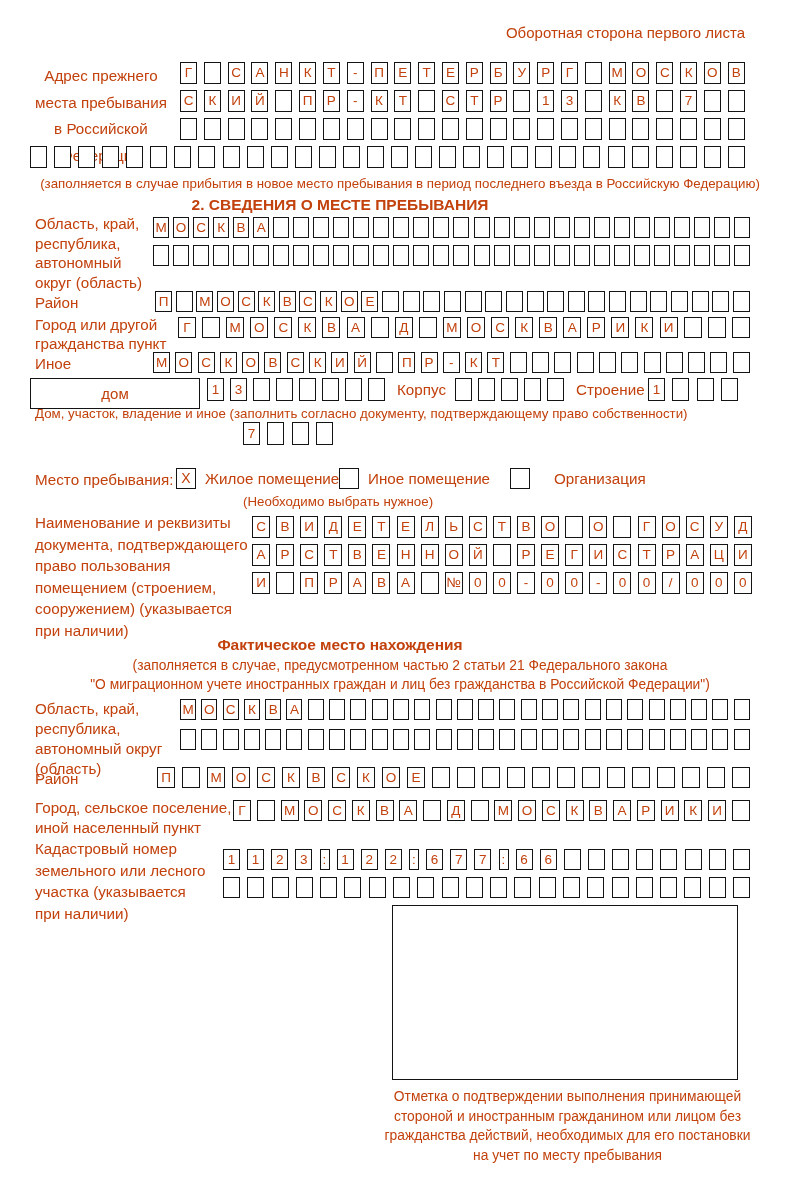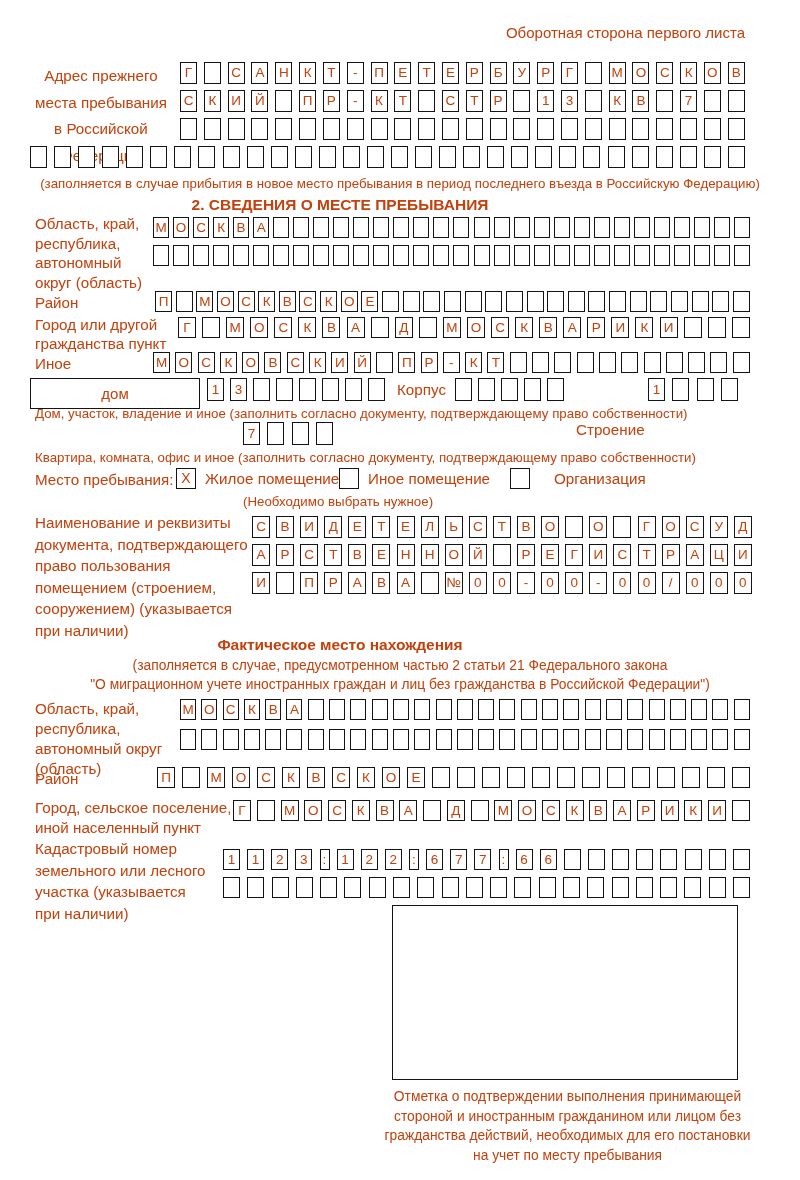--- a/index.html
+++ b/index.html
@@ -332,36 +332,35 @@
       <span class="cell"></span>
     </div>
   <div class="lbl" style="left:397px;top:380px;">Корпус</div>
   <div class="row" style="left:455px;top:378px;width:109px;--cw:17px;--ch:23px;">
       <span class="cell"></span>
       <span class="cell"></span>
       <span class="cell"></span>
       <span class="cell"></span>
       <span class="cell"></span>
     </div>
-  <div class="lbl" style="left:576px;top:380px;margin-top:40px;">Строение</div>
+  <div class="lbl" style="left:576px;top:380px;">Строение</div>
   <div class="row" style="left:648px;top:378px;width:90px;--cw:17px;--ch:23px;">
       <span class="cell">1</span>
       <span class="cell"></span>
       <span class="cell"></span>
       <span class="cell"></span>
     </div>
   <div class="cap" style="left:35px;top:406px;">Дом, участок, владение и иное (заполнить согласно документу, подтверждающему право собственности)</div>
 
   <div class="row" style="left:243px;top:422px;width:90px;--cw:17px;--ch:23px;">
       <span class="cell">7</span>
       <span class="cell"></span>
       <span class="cell"></span>
       <span class="cell"></span>
     </div>
-  <div class="cap" style="left:35px;top:450px;">Квартира, комната, офис и иное (заполнить согласно документу, подтверждающему право собственности)</div>
 
   <div class="lbl" style="left:35px;top:470px;">Место пребывания:</div>
   <div class="chk" style="left:176px;top:468px;">X</div>
   <div class="opt" style="left:205px;top:470px;">Жилое помещение</div>
   <div class="chk" style="left:339px;top:468px;"></div>
   <div class="opt" style="left:368px;top:470px;">Иное помещение</div>
   <div class="chk" style="left:510px;top:468px;"></div>
   <div class="opt" style="left:554px;top:470px;">Организация</div>
   <div class="cap" style="left:243px;top:494px;">(Необходимо выбрать нужное)</div>
 

